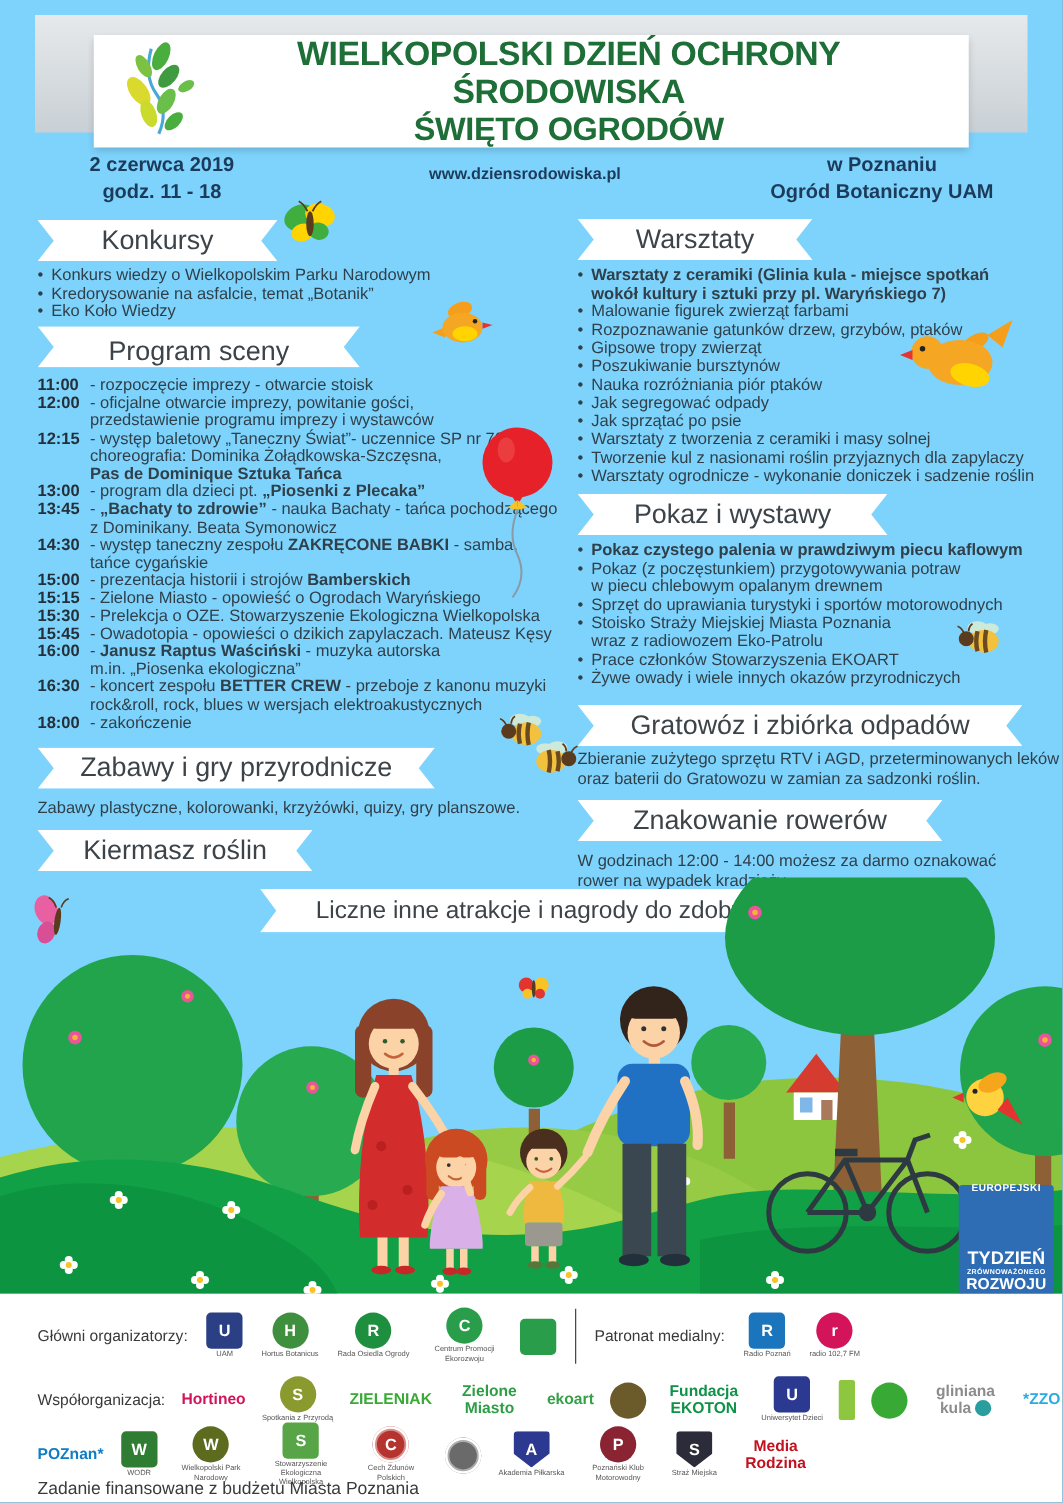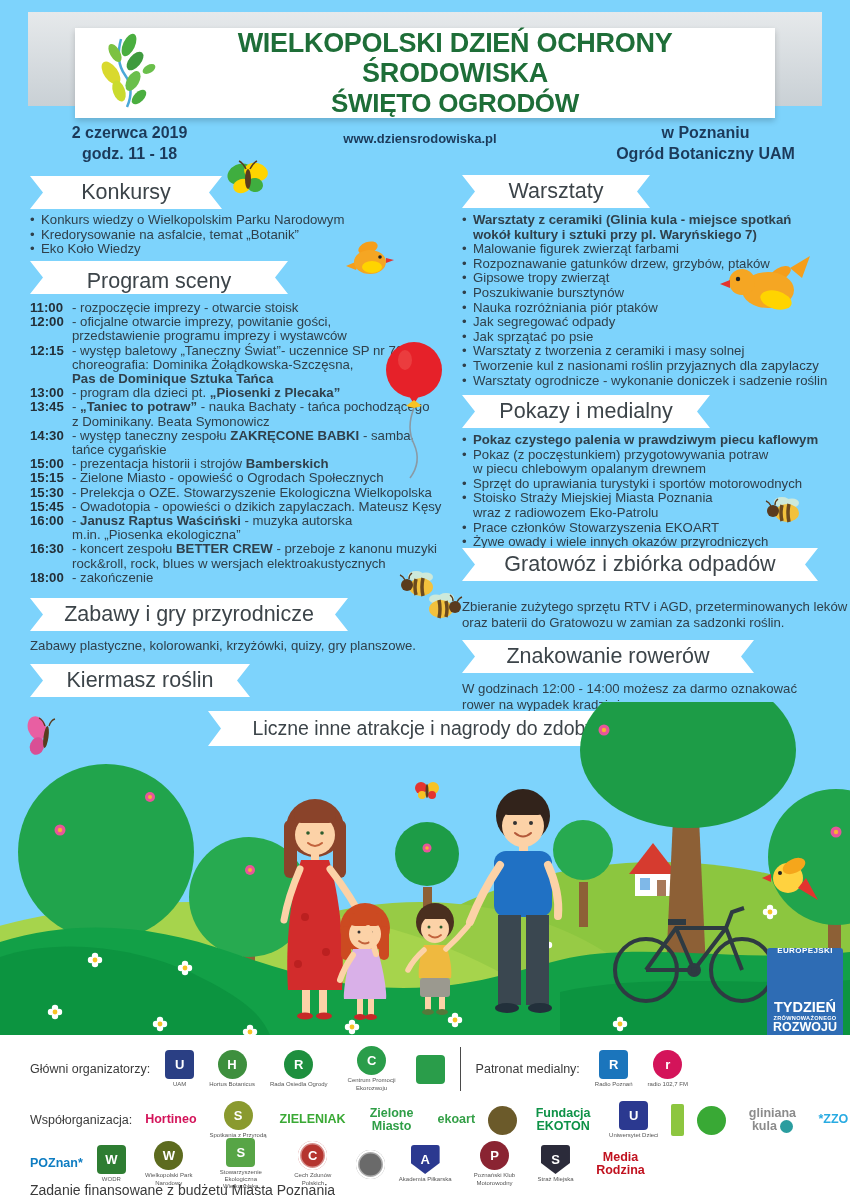--- a/index.html
+++ b/index.html
@@ -134,35 +134,35 @@
         <span class="stext"><span>- występ baletowy „Taneczny Świat”- uczennice SP nr 70,
 choreografia: Dominika Żołądkowska-Szczęsna,
 </span><span class="bold">Pas de Dominique Sztuka Tańca</span></span>
       </div>
       <div class="sched">
         <span class="stime">13:00</span>
         <span class="stext"><span>- program dla dzieci pt. </span><span class="bold">„Piosenki z Plecaka”</span></span>
       </div>
       <div class="sched">
         <span class="stime">13:45</span>
-        <span class="stext"><span>- </span><span class="bold">„Taniec to potraw”</span><span> - nauka Bachaty - tańca pochodzącego
+        <span class="stext"><span>- </span><span class="bold">„Bachaty to zdrowie”</span><span> - nauka Bachaty - tańca pochodzącego
 z Dominikany. Beata Symonowicz</span></span>
       </div>
       <div class="sched">
         <span class="stime">14:30</span>
         <span class="stext"><span>- występ taneczny zespołu </span><span class="bold">ZAKRĘCONE BABKI</span><span> - samba,
 tańce cygańskie</span></span>
       </div>
       <div class="sched">
         <span class="stime">15:00</span>
         <span class="stext"><span>- prezentacja historii i strojów </span><span class="bold">Bamberskich</span></span>
       </div>
       <div class="sched">
         <span class="stime">15:15</span>
-        <span class="stext"><span>- Zielone Miasto - opowieść o Ogrodach Społecznych</span></span>
+        <span class="stext"><span>- Zielone Miasto - opowieść o Ogrodach Waryńskiego</span></span>
       </div>
       <div class="sched">
         <span class="stime">15:30</span>
         <span class="stext"><span>- Prelekcja o OZE. Stowarzyszenie Ekologiczna Wielkopolska</span></span>
       </div>
       <div class="sched">
         <span class="stime">15:45</span>
         <span class="stext"><span>- Owadotopia - opowieści o dzikich zapylaczach. Mateusz Kęsy</span></span>
       </div>
       <div class="sched">
@@ -235,21 +235,21 @@
         <span class="bdot">•</span>
         <span class="btxt">Tworzenie kul z nasionami roślin przyjaznych dla zapylaczy</span>
       </div>
       <div class="bullet">
         <span class="bdot">•</span>
         <span class="btxt">Warsztaty ogrodnicze - wykonanie doniczek i sadzenie roślin</span>
       </div>
     </div>
 
   <div class="ribbon" style="left:462px;top:395px;width:248px;">
-    <span>Pokazy i medialny</span>
+    <span>Pokaz i wystawy</span>
   </div>
   <div class="bullets" id="pokazy-list" style="left:462px;top:433px;width:388px;">
       <div class="bullet">
         <span class="bdot">•</span>
         <span class="btxt bold">Pokaz czystego palenia w prawdziwym piecu kaflowym</span>
       </div>
       <div class="bullet">
         <span class="bdot">•</span>
         <span class="btxt">Pokaz (z poczęstunkiem) przygotowywania potraw
 w piecu chlebowym opalanym drewnem</span>
@@ -266,21 +266,21 @@
       <div class="bullet">
         <span class="bdot">•</span>
         <span class="btxt">Prace członków Stowarzyszenia EKOART</span>
       </div>
       <div class="bullet">
         <span class="bdot">•</span>
         <span class="btxt">Żywe owady i wiele innych okazów przyrodniczych</span>
       </div>
     </div>
 
-  <div class="ribbon" style="left:462px;top:548px;width:356px;">
+  <div class="ribbon" style="left:462px;top:564px;width:356px;">
     <span>Gratowóz i zbiórka odpadów</span>
   </div>
   <div class="plain" style="left:462px;top:599px;width:392px;">Zbieranie zużytego sprzętu RTV i AGD, przeterminowanych leków
 oraz baterii do Gratowozu w zamian za sadzonki roślin.</div>
 
   <div class="ribbon" style="left:462px;top:640px;width:292px;">
     <span>Znakowanie rowerów</span>
   </div>
   <div class="plain" style="left:462px;top:681px;width:392px;">W godzinach 12:00 - 14:00 możesz za darmo oznakować
 rower na wypadek kradzieży.</div>

